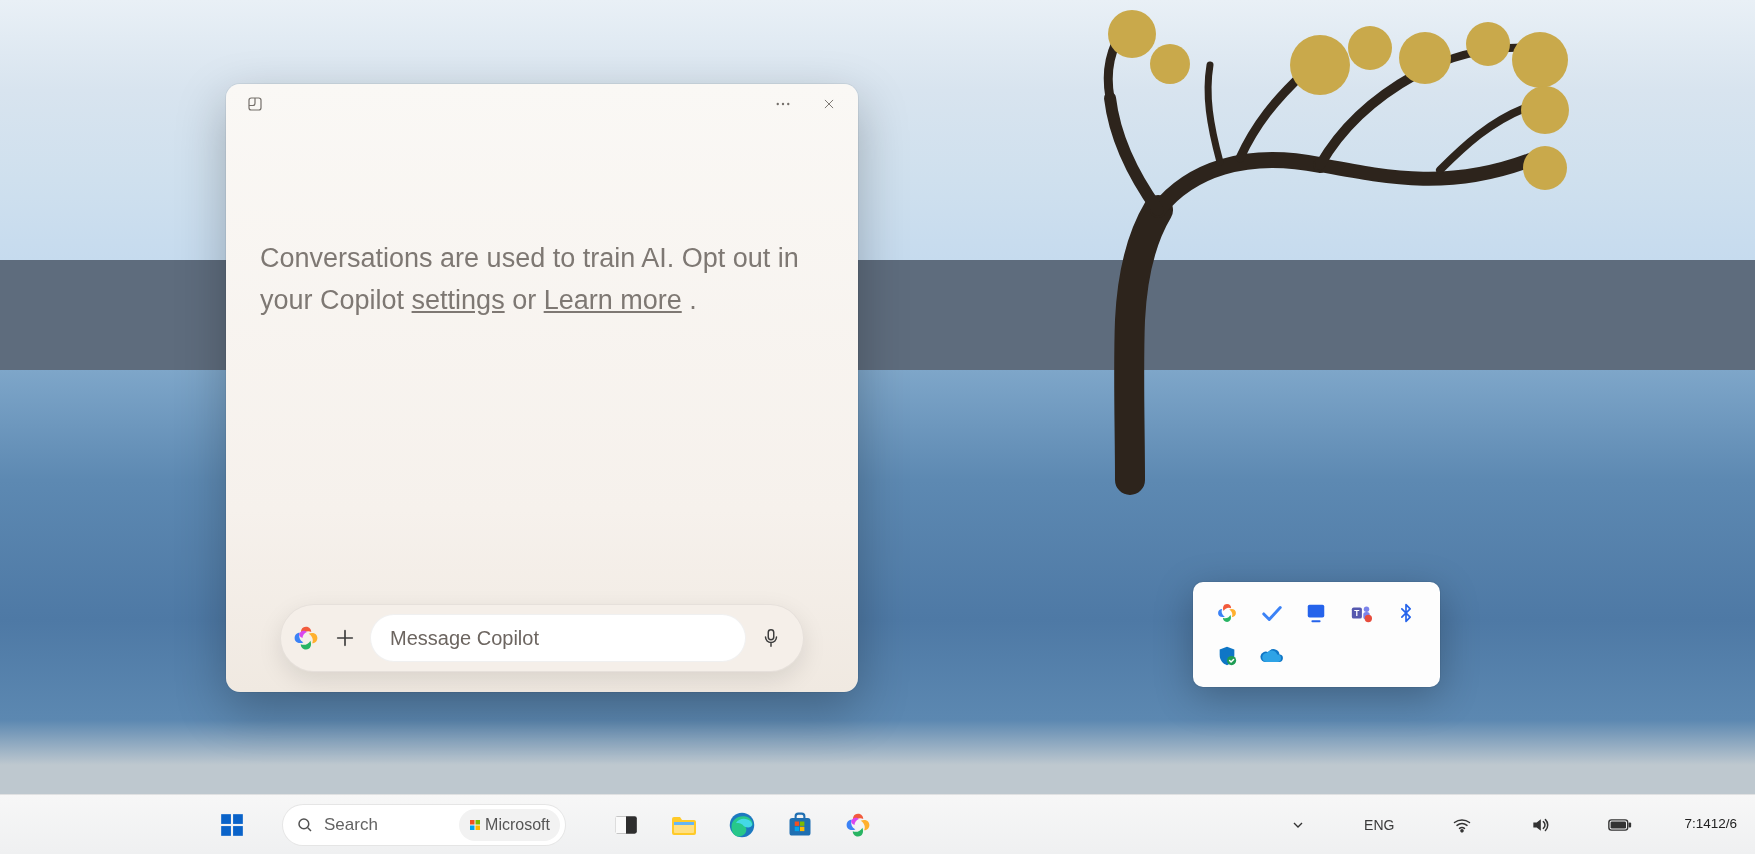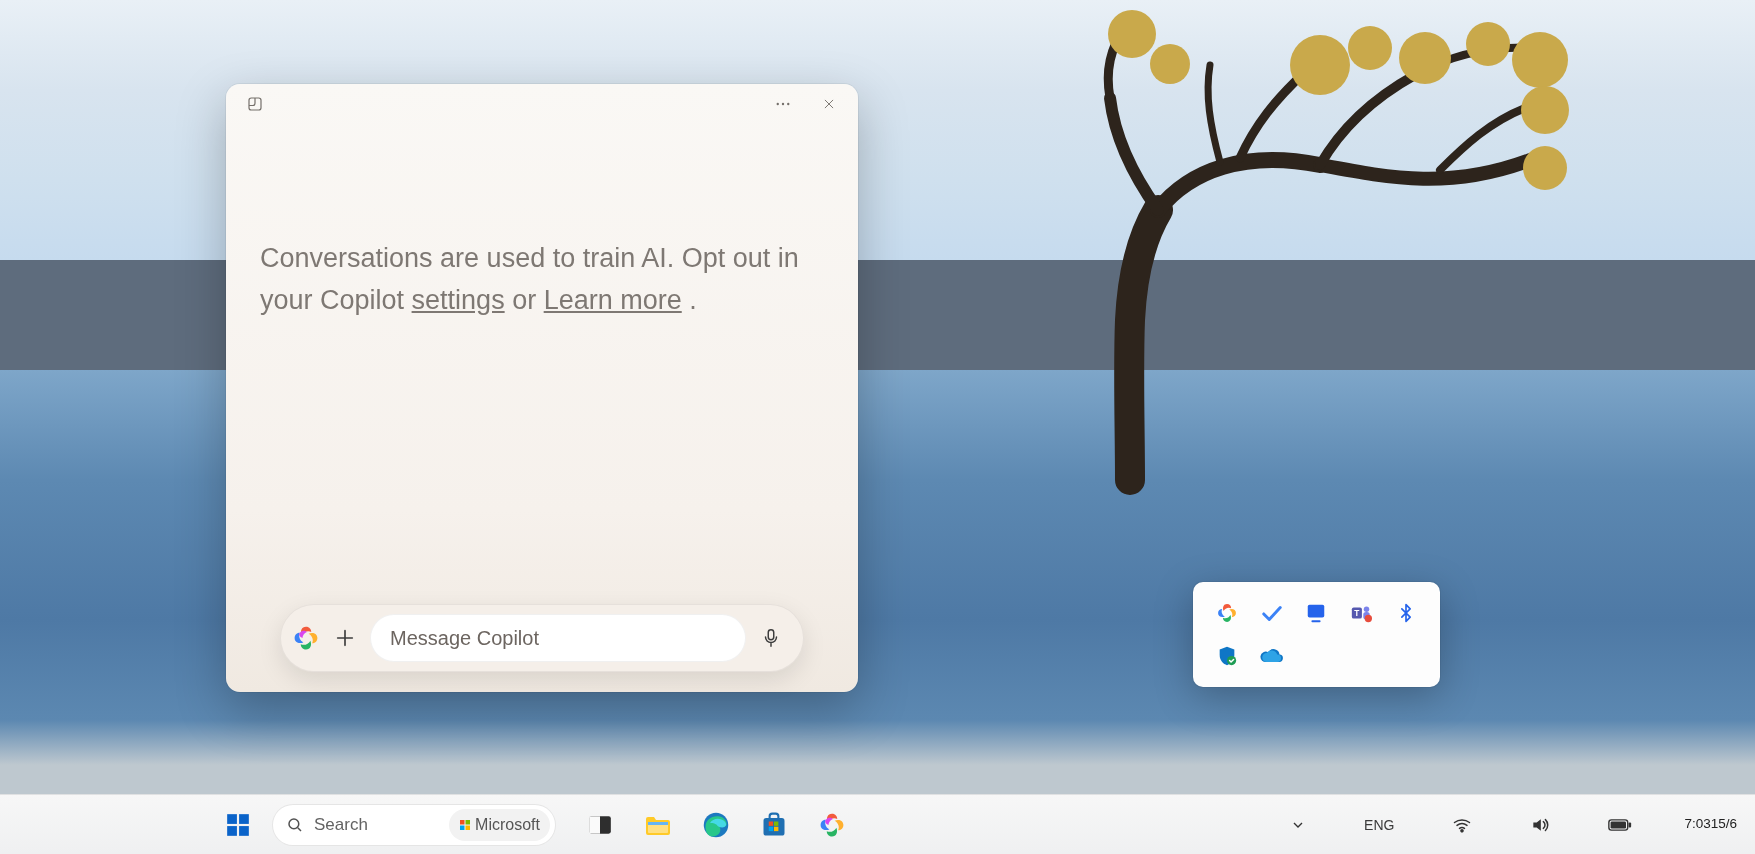--- a/index.html
+++ b/index.html
@@ -84,21 +84,21 @@
   }
   .tray-flyout .ti { width: 24px; height: 24px; display: flex; align-items: center; justify-content: center; cursor: pointer; }
 
   
   .taskbar {
     position: absolute; left: 0; right: 0; bottom: 0; height: 60px;
     background: linear-gradient(180deg, #f7f7f7, #eff0f1);
     border-top: 1px solid rgba(0,0,0,.06);
     display: flex; align-items: center;
   }
-  .tb-left { position: absolute; left: 216px; display: flex; align-items: center; gap: 12px; }
+  .tb-left { position: absolute; left: 210px; display: flex; align-items: center; gap: 28px; }
   .start {
     width: 44px; height: 44px; display: flex; align-items: center; justify-content: center; cursor: pointer; border-radius: 6px;
   }
   .search {
     height: 42px; width: 284px; border-radius: 22px; background: #fff;
     display: flex; align-items: center; padding: 0 6px 0 14px; gap: 10px;
     box-shadow: inset 0 0 0 1px rgba(0,0,0,.1);
     cursor: text;
   }
   .search .sq { flex: 1; color: #636363; font-size: 17px; }
@@ -358,19 +358,19 @@
         </svg>
       </div>
       <div class="sys">
         <svg width="24" height="16" viewBox="0 0 28 16">
           <rect x="1" y="2" width="22" height="12" rx="3" fill="none" stroke="#333" stroke-width="1.6"></rect>
           <rect x="24" y="5" width="3" height="6" rx="1.2" fill="#333"></rect>
           <rect x="3" y="4" width="18" height="8" rx="1.5" fill="#333"></rect>
         </svg>
       </div>
       <div class="sys clock">
-        <div>7:03</div>
-        <div>15/6</div>
+        <div>7:14</div>
+        <div>12/6</div>
       </div>
     </div>
   </div>
 
 </div>
 
 </body></html>

